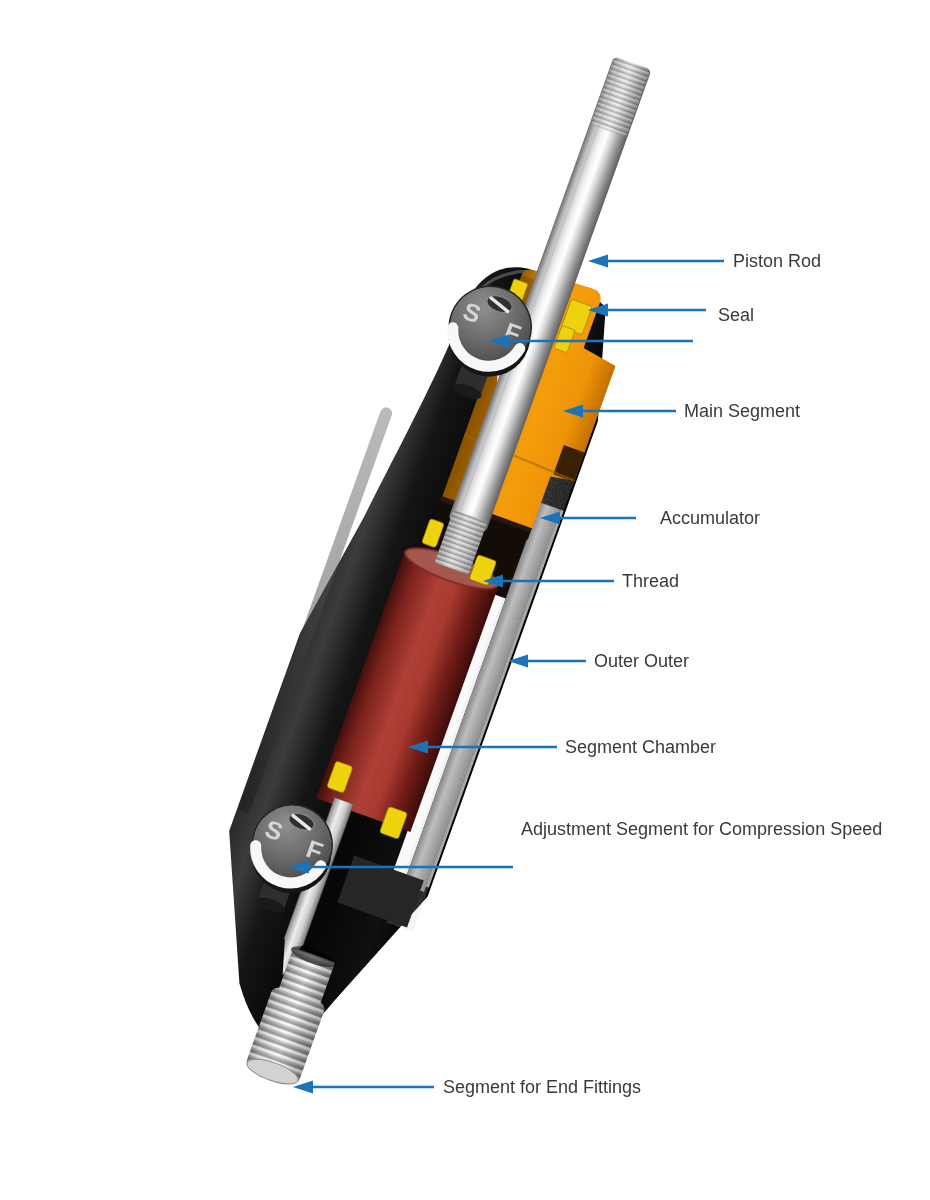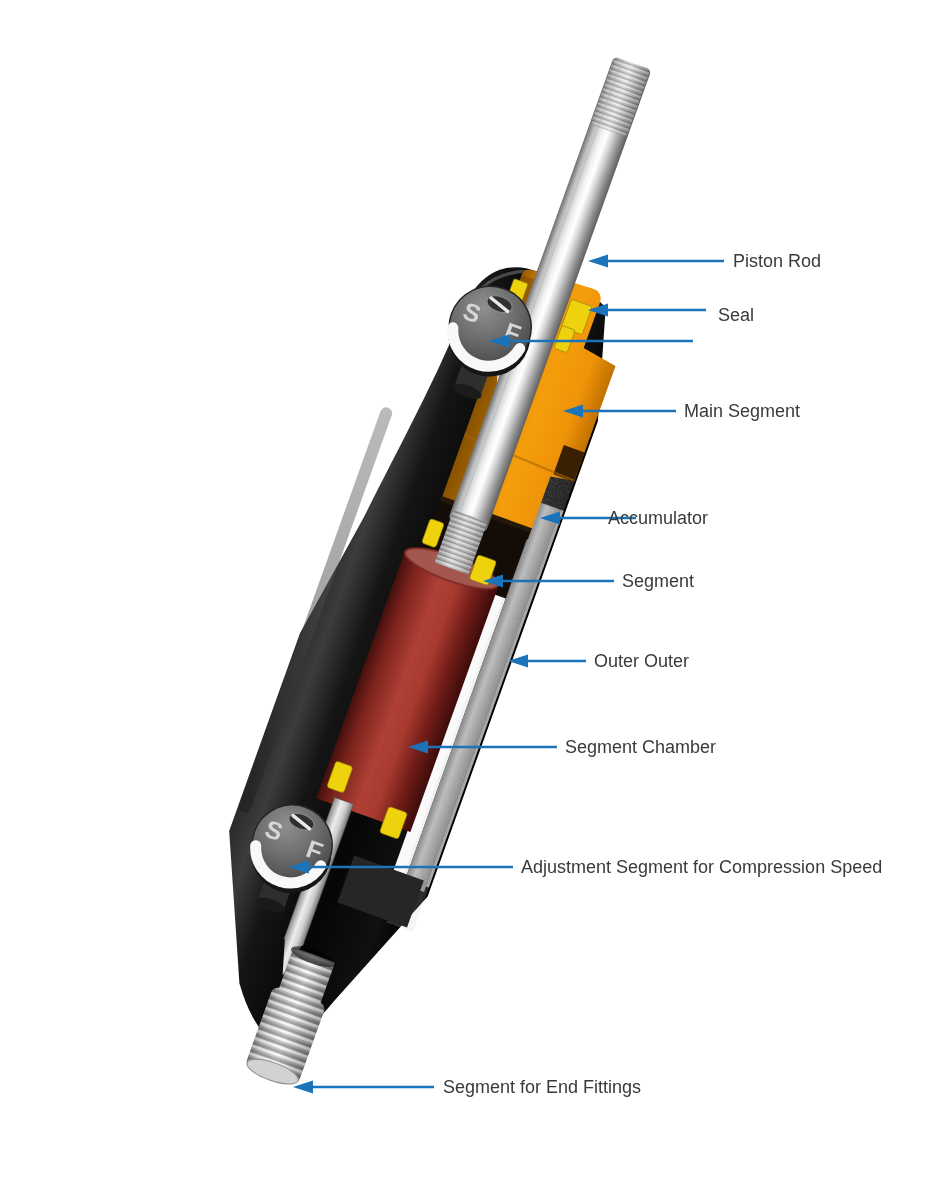--- a/index.html
+++ b/index.html
@@ -219,19 +219,19 @@
     <g>
       <line x1="309" y1="1087" x2="434" y2="1087"></line>
           <polygon points="293,1087 313,1080.5 313,1093.5" stroke="none"></polygon>
         </g>
   </g>
 </svg>
 
 <div class="lbl" style="left:733px;top:251px">Piston Rod</div>
 <div class="lbl" style="left:718px;top:305px">Seal</div>
 <div class="lbl" style="left:684px;top:401px">Main Segment</div>
-<div class="lbl" style="left:608px;top:508px">Accumulator</div>
-<div class="lbl" style="left:622px;top:571px">Segment</div>
+<div class="lbl" style="left:660px;top:508px">Accumulator</div>
+<div class="lbl" style="left:622px;top:571px">Thread</div>
 <div class="lbl" style="left:594px;top:651px">Outer Outer</div>
 <div class="lbl" style="left:565px;top:737px">Segment Chamber</div>
-<div class="lbl" style="left:521px;top:857px">Adjustment Segment for Compression Speed</div>
+<div class="lbl" style="left:521px;top:819px">Adjustment Segment for Compression Speed</div>
 <div class="lbl" style="left:443px;top:1077px">Segment for End Fittings</div>
 </div>
 
 </body></html>

